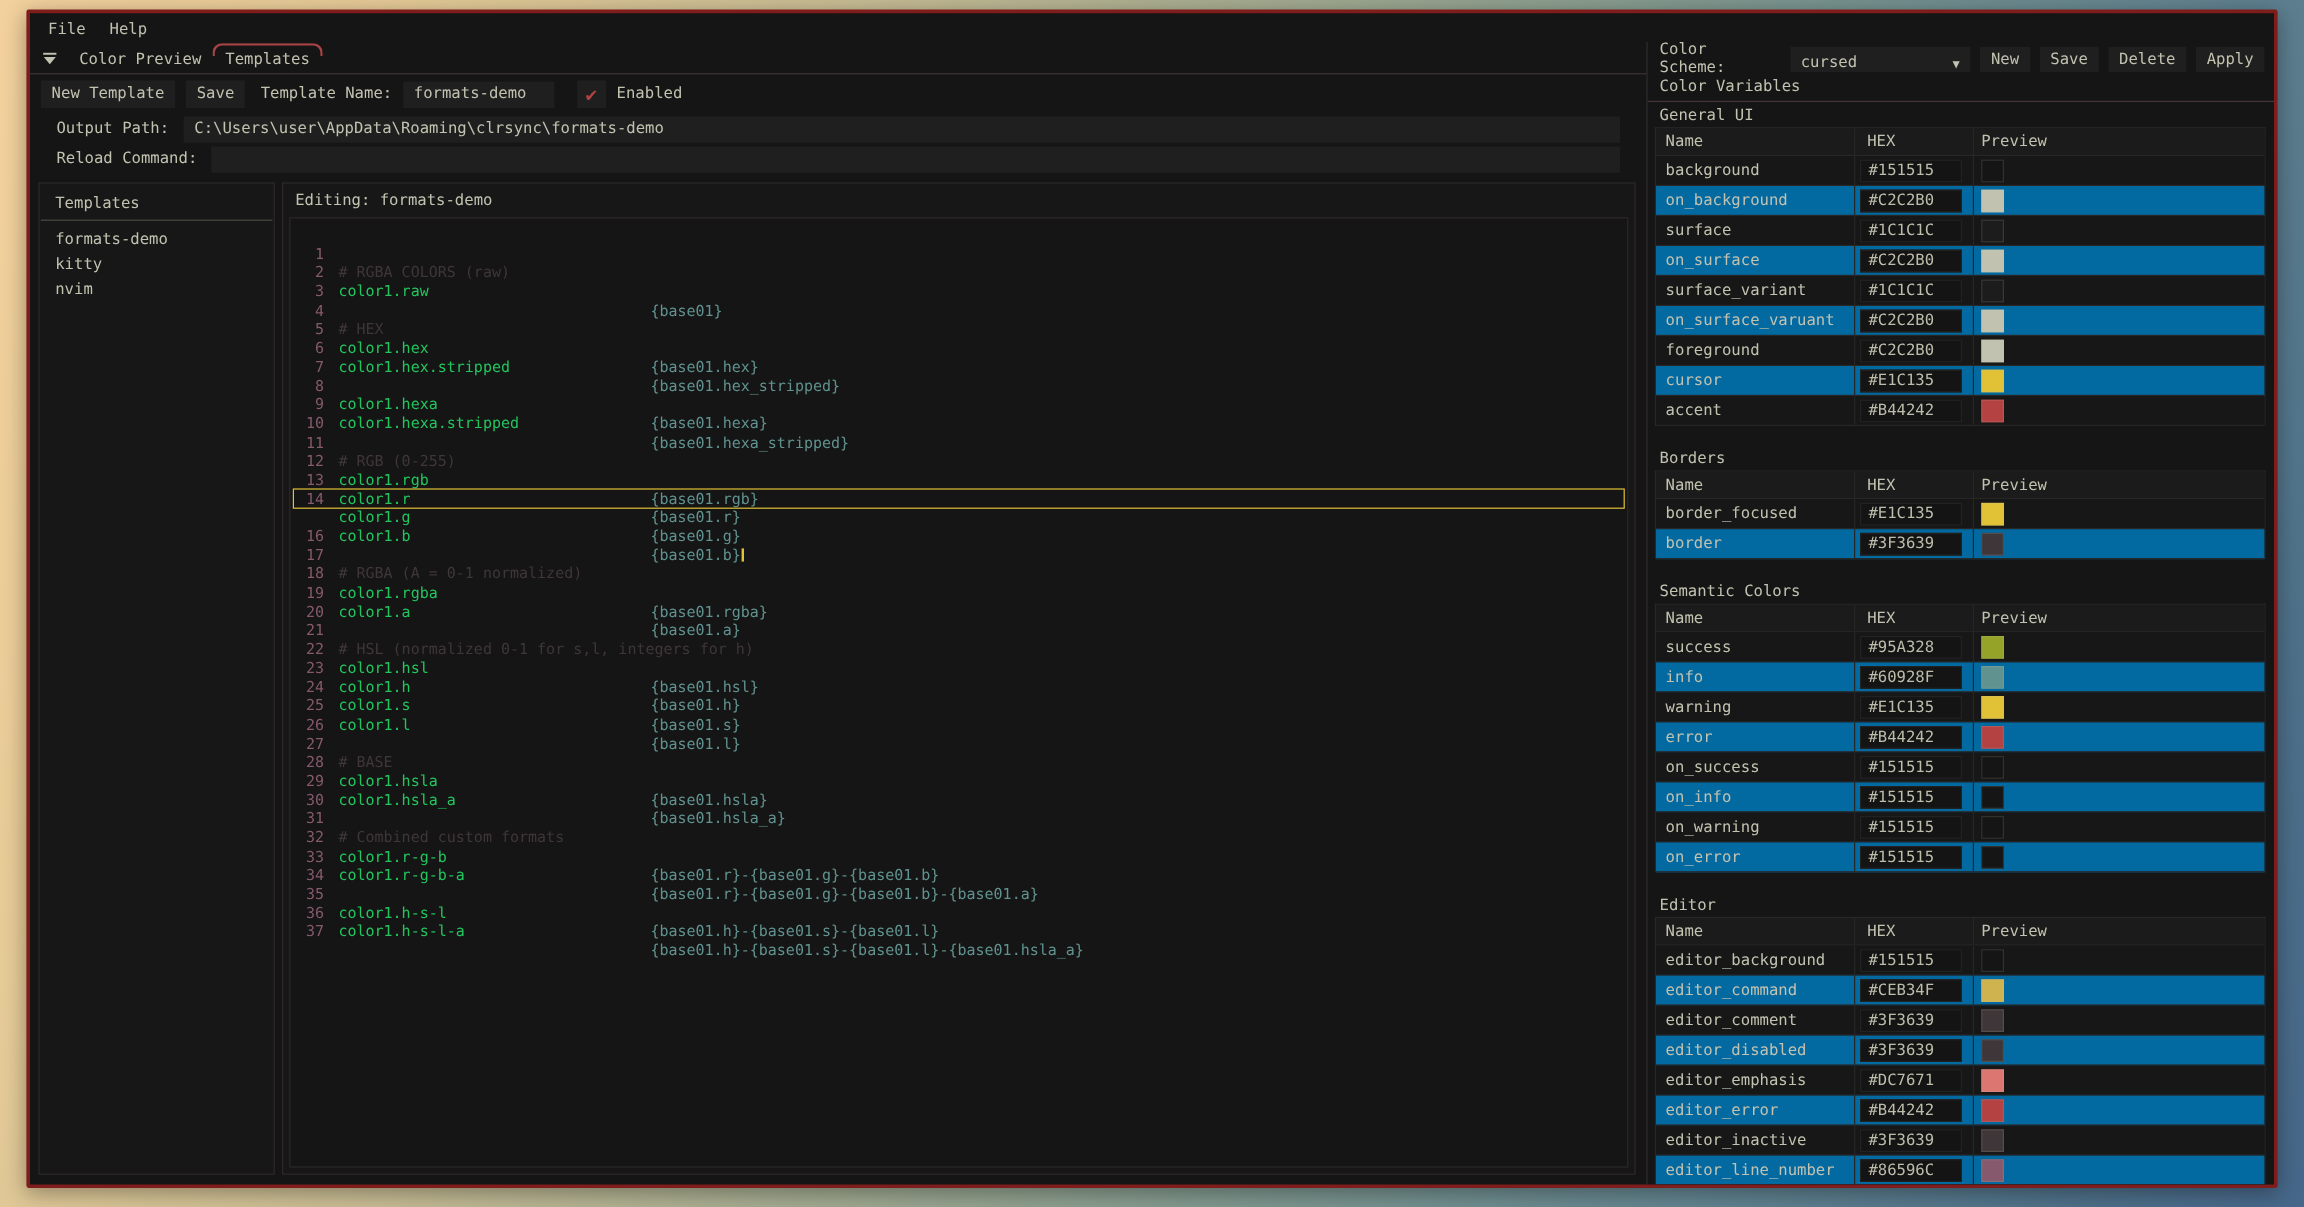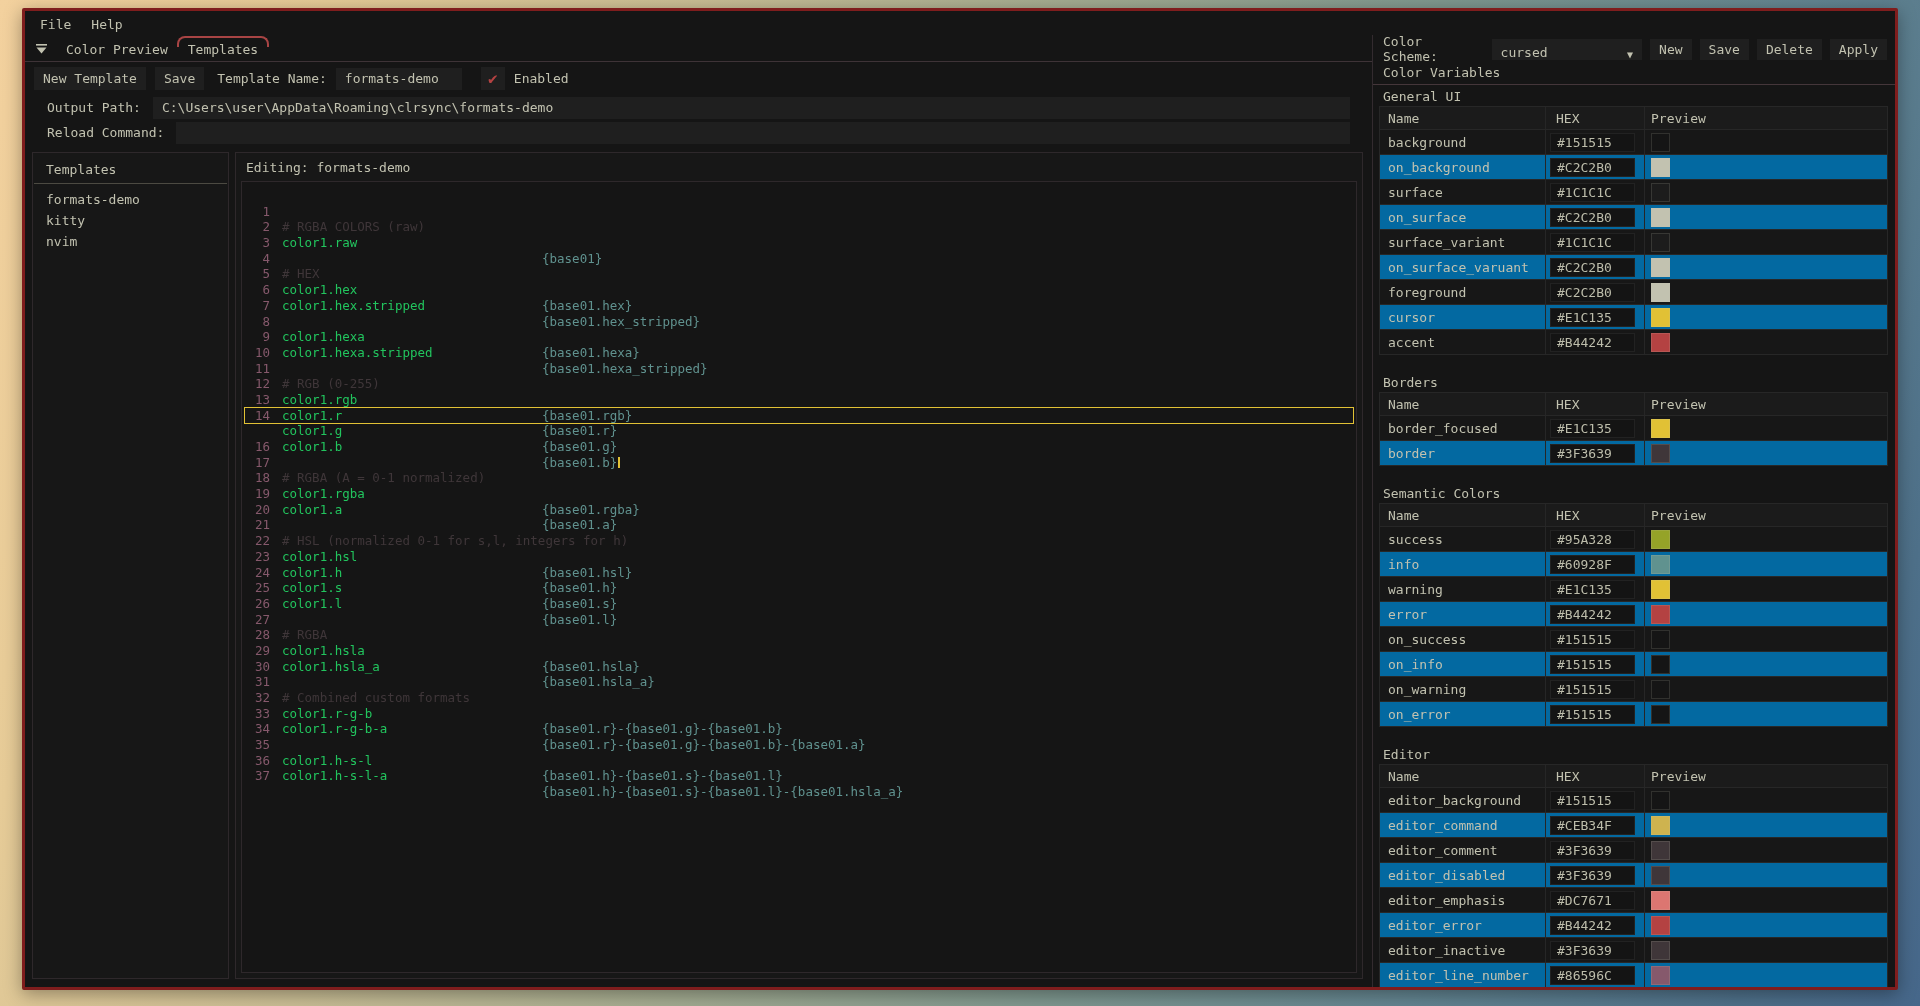--- a/index.html
+++ b/index.html
@@ -309,21 +309,21 @@
                 </div>
 
                 <div class="line">
                   <span class="lnum">26</span>
                   <span class="ltext"></span>
                   <span class="lval"></span>
                 </div>
 
                 <div class="line">
                   <span class="lnum">27</span>
-                  <span class="ltext comment"># RGBA</span>
+                  <span class="ltext comment"># BASE</span>
                   <span class="lval"></span>
                 </div>
 
                 <div class="line">
                   <span class="lnum">28</span>
                   <span class="ltext">color1.hsla</span>
                   <span class="lval">{base01.hsla}</span>
                 </div>
 
                 <div class="line">

